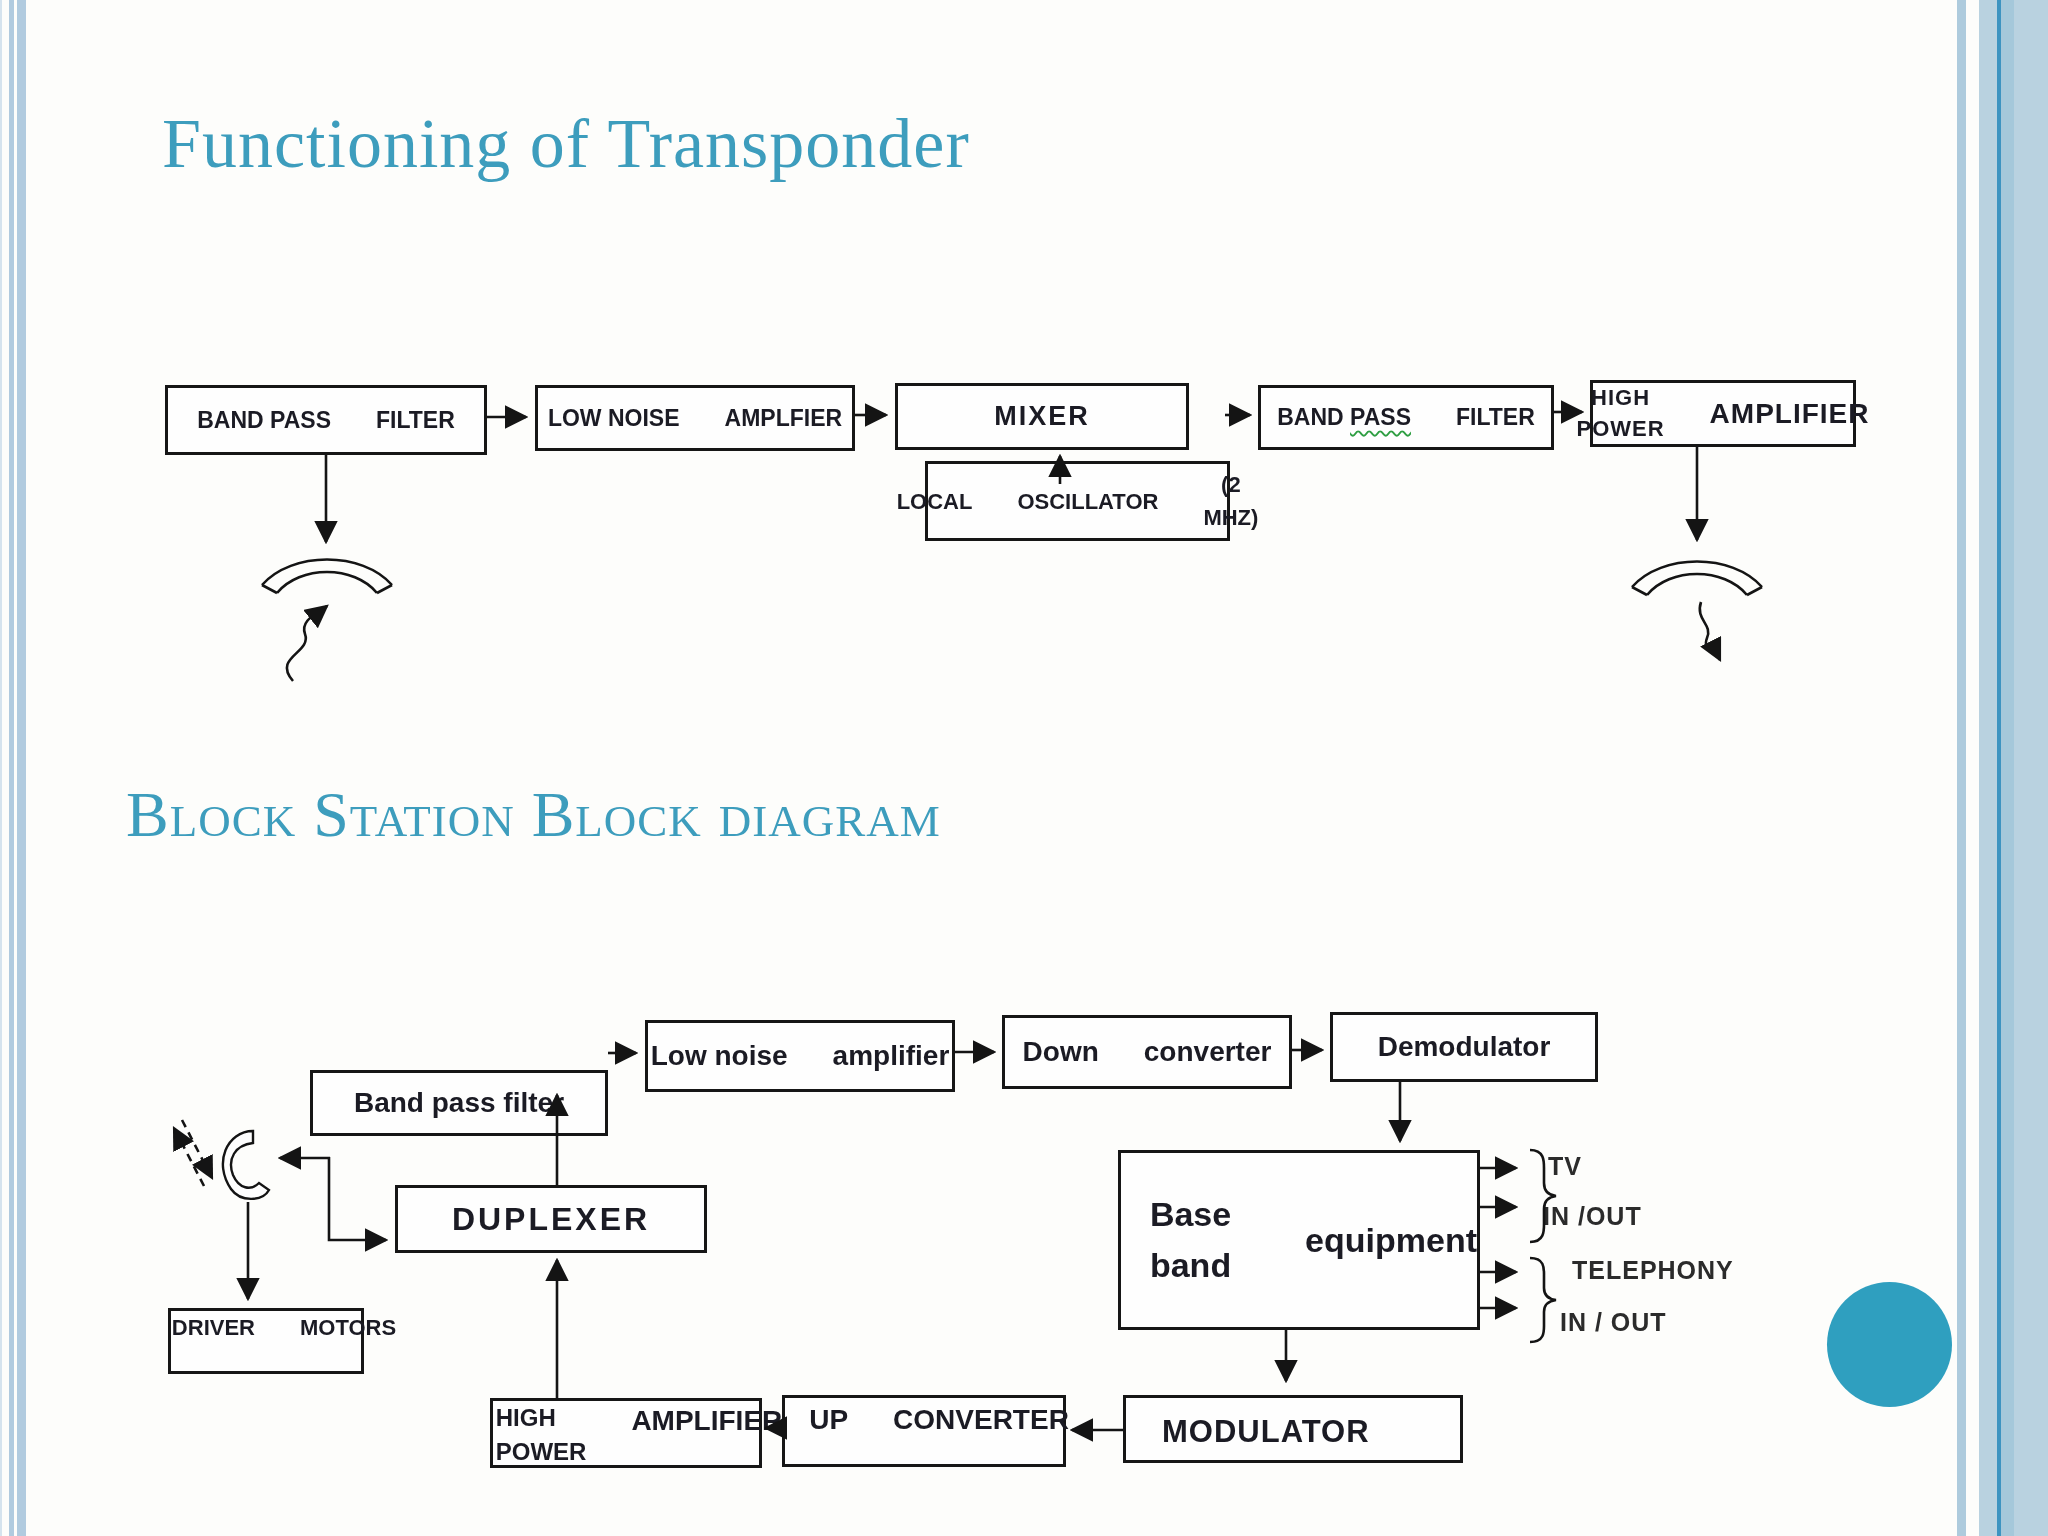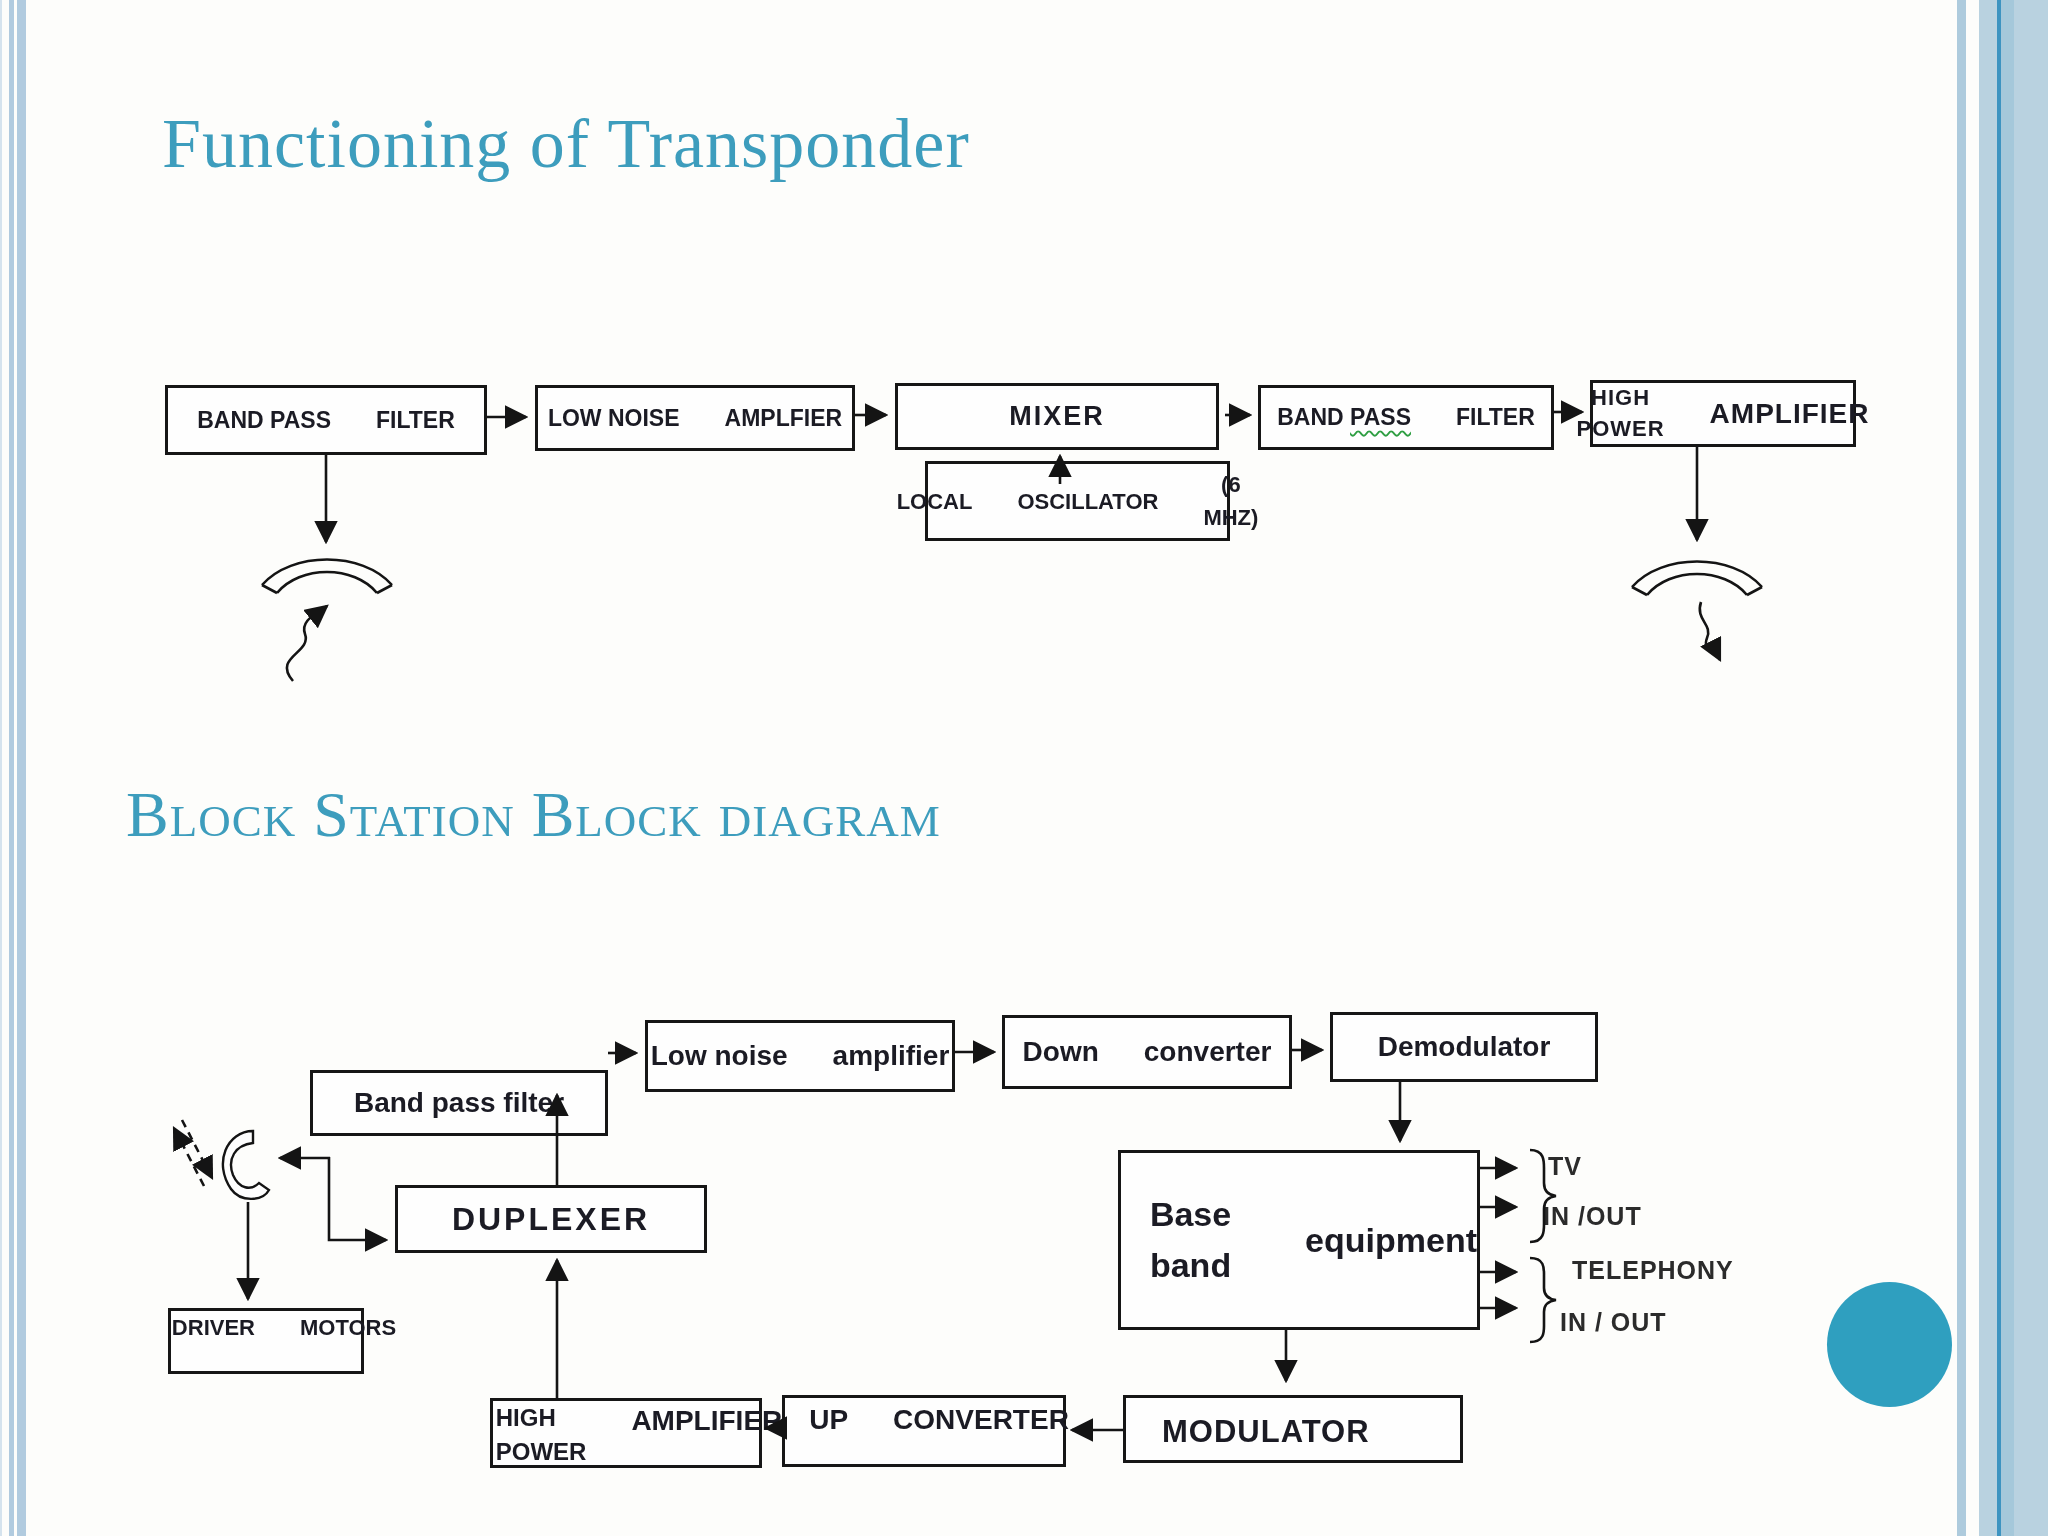--- a/index.html
+++ b/index.html
@@ -57,35 +57,35 @@
   <div class="heading2">Block Station Block diagram</div>
 
   <div class="bx f23" style="left:165px;top:385px;width:322px;height:70px;">
     <div>BAND PASS</div>
     <div>FILTER</div>
   </div>
   <div class="bx f23" style="left:535px;top:385px;width:320px;height:66px;">
     <div>LOW NOISE</div>
     <div>AMPLFIER</div>
   </div>
-  <div class="bx f27" style="left:895px;top:383px;width:324px;height:67px;">
+  <div class="bx f27" style="left:895px;top:383px;width:294px;height:67px;">
     <div>MIXER</div>
   </div>
   <div class="bx f23" style="left:1258px;top:385px;width:296px;height:65px;">
     <div><span>BAND</span>&nbsp;<span class="sq">PASS</span></div>
     <div>FILTER</div>
   </div>
   <div class="bx hpa1" style="left:1590px;top:380px;width:266px;height:67px;">
     <div class="l1">HIGH POWER</div>
     <div class="l2">AMPLIFIER</div>
   </div>
   <div class="bx f22" style="left:925px;top:461px;width:305px;height:80px;line-height:1.5;">
     <div>LOCAL</div>
     <div>OSCILLATOR</div>
-    <div>(6 MHZ)</div>
+    <div>(2 MHZ)</div>
   </div>
 
   <div class="bx f28" style="left:310px;top:1022px;width:298px;height:66px;margin-top:48px;">
     <div>Band pass filter</div>
   </div>
   <div class="bx f28" style="left:645px;top:1020px;width:310px;height:72px;">
     <div>Low noise</div>
     <div>amplifier</div>
   </div>
   <div class="bx f28" style="left:1002px;top:1015px;width:290px;height:74px;">

